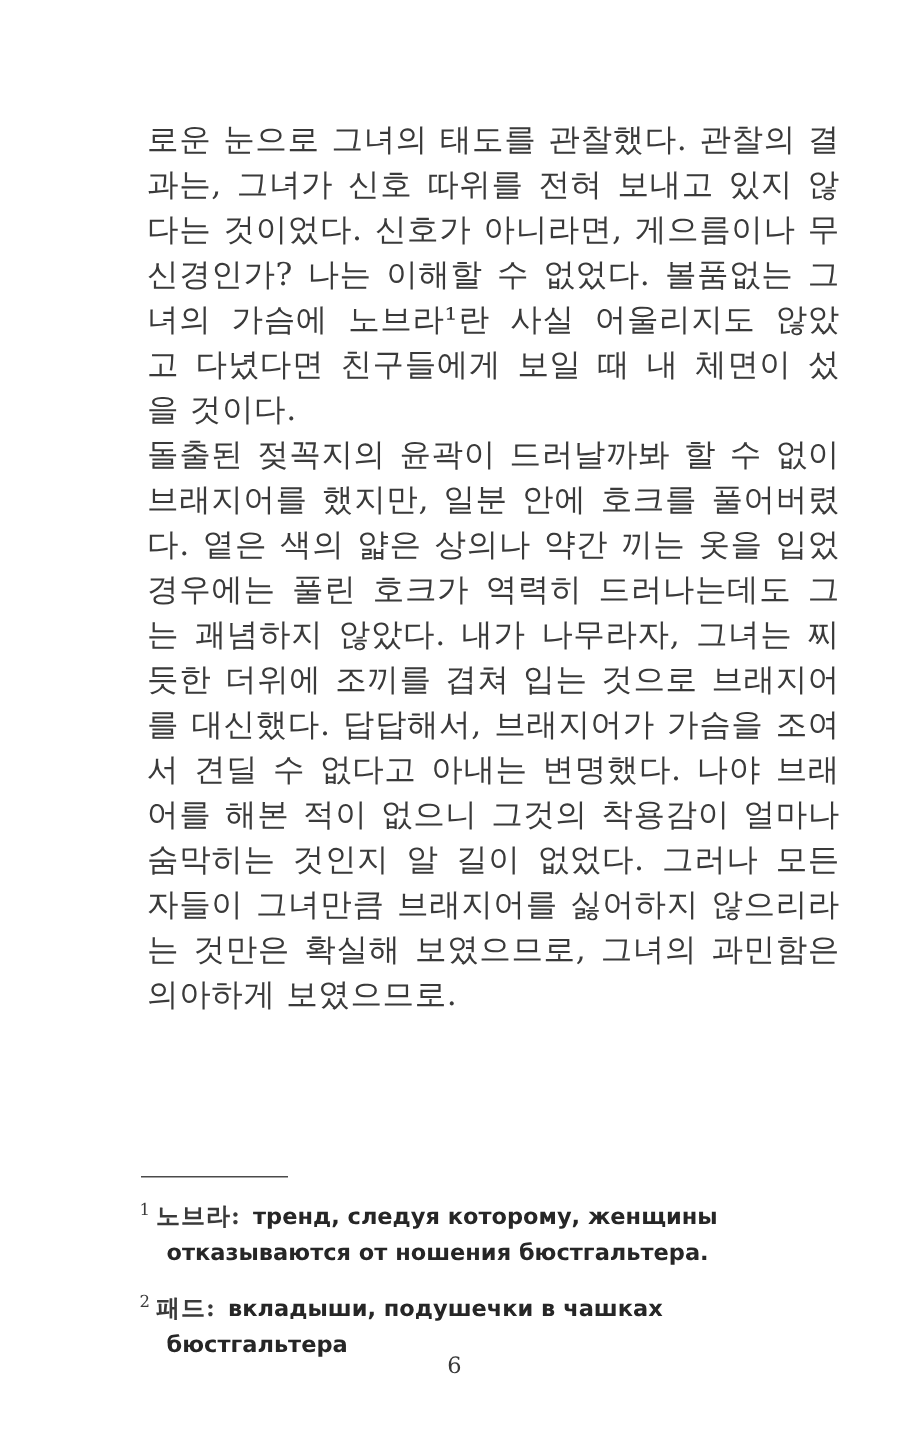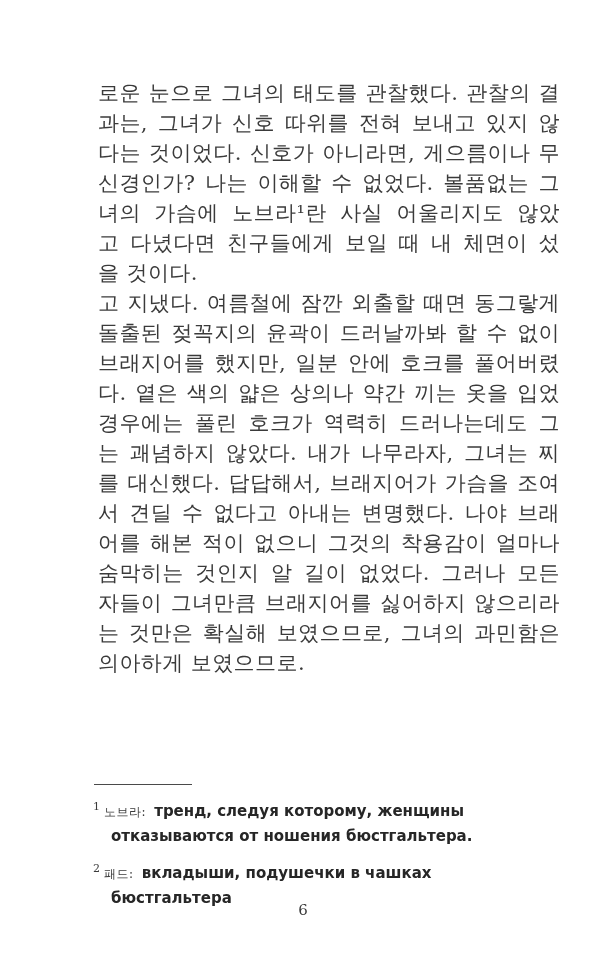--- a/index.html
+++ b/index.html
@@ -59,22 +59,22 @@
   .fn-marker {
     font-family: "DejaVu Serif", "Liberation Serif", serif;
     font-weight: 400;
     font-size: 11px;
     vertical-align: 6px;
     color: var(--body-text, #3a3a3a);
     padding-right: 4px;
   }
   .fn-term {
     font-family: "DejaVu Serif", "Liberation Serif", serif;
-    font-weight: 400;
-    font-size: 12px;
+    font-weight: 700;
+    font-size: 16px;
     letter-spacing: 0.04em;
     color: var(--body-text, #3a3a3a);
     padding-right: 3px;
   }
   .page-footer {
     position: absolute;
     left: 0; top: 900px; width: 606px;
     text-align: center;
   }
   .page-number {
@@ -88,26 +88,26 @@
 <div class="page" style="--bg: #ffffff; --body-text: #3a3a3a; --fn-text: #262626; --rule: #4a4a4a;">
 
   <main class="body-block" id="body-block">
       <div class="line">로운 눈으로 그녀의 태도를 관찰했다. 관찰의 결</div>
       <div class="line">과는, 그녀가 신호 따위를 전혀 보내고 있지 않</div>
       <div class="line">다는 것이었다. 신호가 아니라면, 게으름이나 무</div>
       <div class="line">신경인가? 나는 이해할 수 없었다. 볼품없는 그</div>
       <div class="line">녀의 가슴에 노브라¹란 사실 어울리지도 않았</div>
       <div class="line">고 다녔다면 친구들에게 보일 때 내 체면이 섰</div>
       <div class="line end">을 것이다.</div>
-      <div class="line">고 지냈다. 여름철에 잠깐 외출할 때면 동그랗게</div>
       <div class="line">돌출된 젖꼭지의 윤곽이 드러날까봐 할 수 없이</div>
       <div class="line">브래지어를 했지만, 일분 안에 호크를 풀어버렸</div>
       <div class="line">다. 옅은 색의 얇은 상의나 약간 끼는 옷을 입었을</div>
       <div class="line">경우에는 풀린 호크가 역력히 드러나는데도 그녀</div>
       <div class="line">는 괘념하지 않았다. 내가 나무라자, 그녀는 찌는</div>
+      <div class="line">듯한 더위에 조끼를 겹쳐 입는 것으로 브래지어</div>
       <div class="line">를 대신했다. 답답해서, 브래지어가 가슴을 조여</div>
       <div class="line">서 견딜 수 없다고 아내는 변명했다. 나야 브래지</div>
       <div class="line">어를 해본 적이 없으니 그것의 착용감이 얼마나</div>
       <div class="line">숨막히는 것인지 알 길이 없었다. 그러나 모든 여</div>
       <div class="line">자들이 그녀만큼 브래지어를 싫어하지 않으리라</div>
       <div class="line">는 것만은 확실해 보였으므로, 그녀의 과민함은</div>
       <div class="line end">의아하게 보였으므로.</div>
     </main>
 
   <section class="footnotes">

